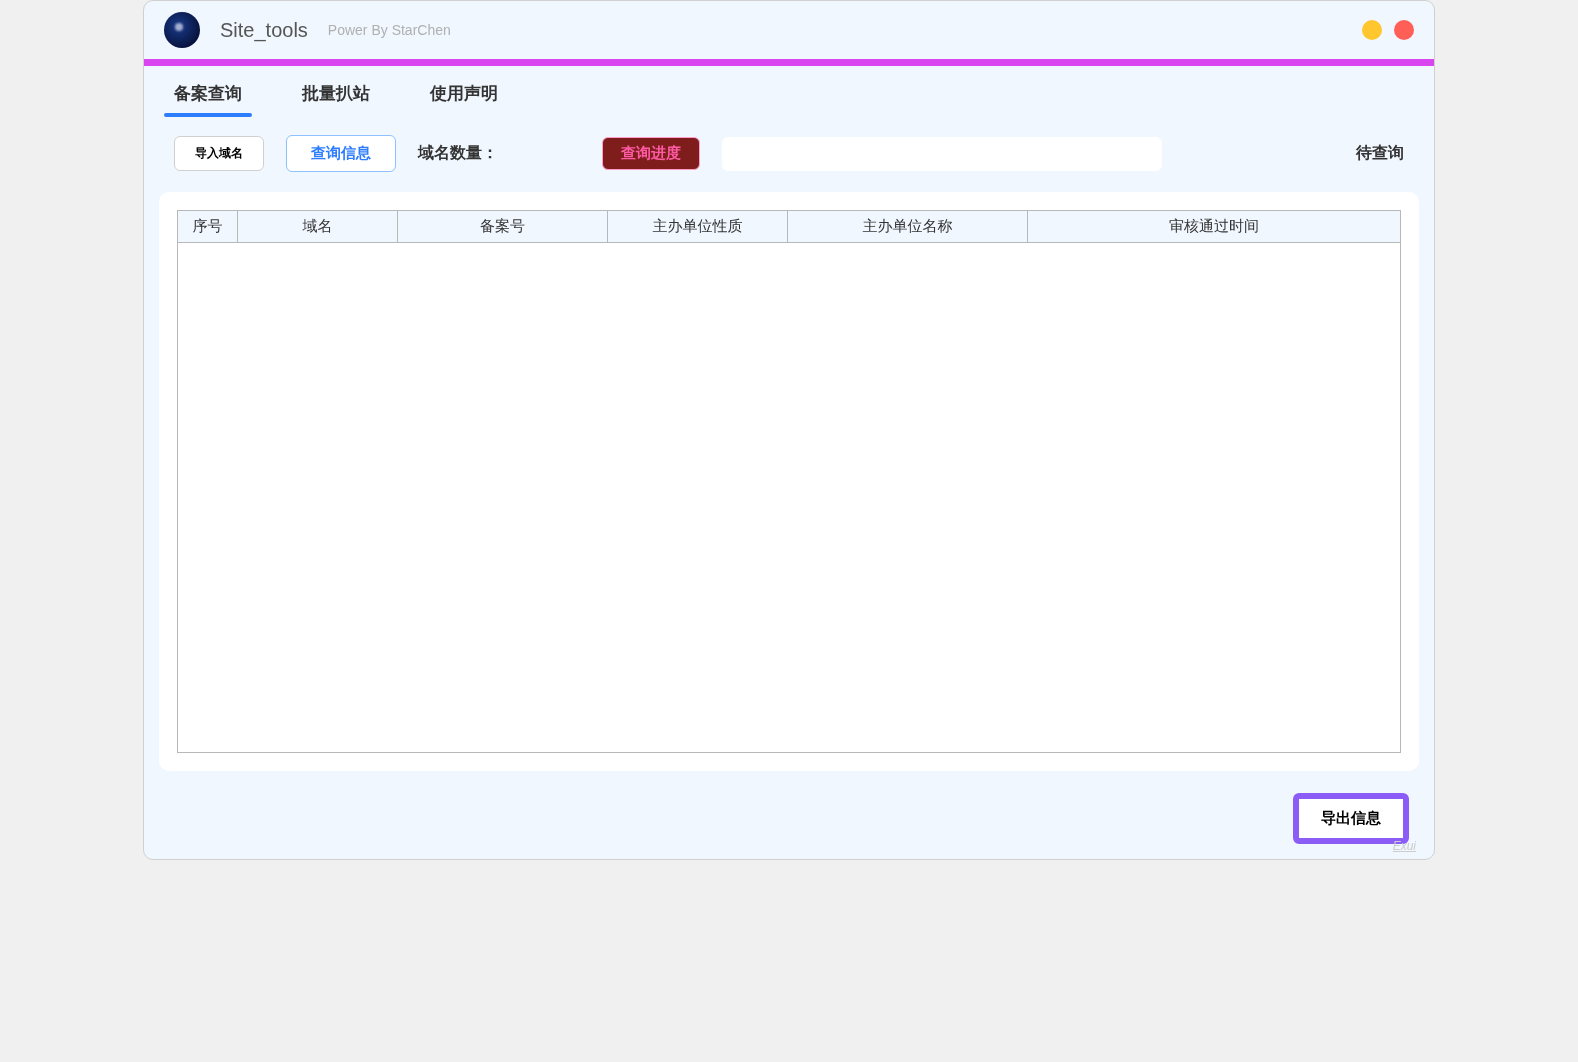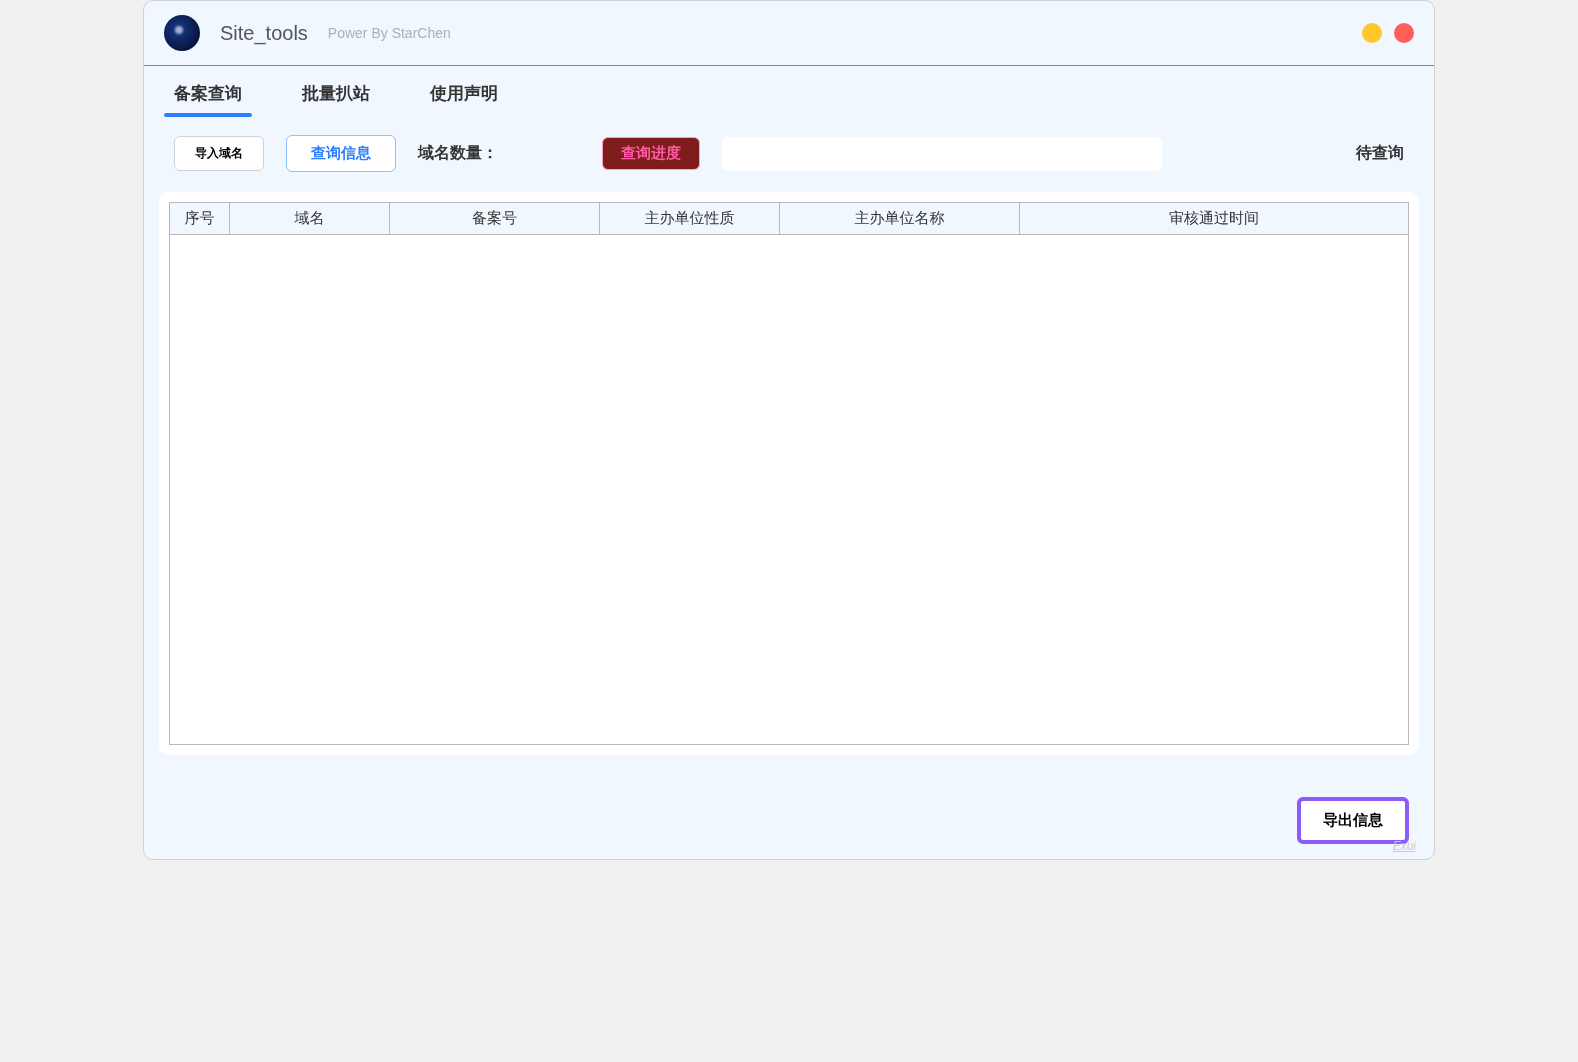--- a/index.html
+++ b/index.html
@@ -21,21 +21,21 @@
       border-radius: 10px;
       margin: 0 auto;
       overflow: hidden;
       position: relative;
     }
     .titlebar {
       height: 65px;
       display: flex;
       align-items: center;
       padding: 0 20px;
-      border-bottom: 1px solid #d946ef;
+      border-bottom: 7px solid #d946ef;
     }
     .app-icon {
       width: 36px;
       height: 36px;
       border-radius: 50%;
       background: radial-gradient(circle at 40% 40%, #1a3a8a 0%, #0a1a4a 60%, #000020 100%);
       margin-right: 20px;
       position: relative;
       overflow: hidden;
     }
@@ -152,21 +152,21 @@
     .status-text {
       font-size: 16px;
       font-weight: 600;
       color: #333;
       margin-left: auto;
     }
     .content-panel {
       margin: 10px 15px 15px 15px;
       background: #fff;
       border-radius: 10px;
-      padding: 10px;
+      padding: 18px;
     }
     .table {
       border: 1px solid #b8b8b8;
       width: 100%;
       border-collapse: collapse;
       background: #fff;
     }
     .table th {
       background: #f0f7ff;
       border-right: 1px solid #b8b8b8;
@@ -191,21 +191,21 @@
     .col-record { width: 210px; }
     .col-nature { width: 180px; }
     .col-name { width: 240px; }
     .col-time { width: auto; }
     .bottom-bar {
       position: absolute;
       bottom: 15px;
       right: 25px;
     }
     .btn-export {
-      border: 4px solid #8b5cf6;
+      border: 6px solid #8b5cf6;
       background: #fff;
       padding: 10px 22px;
       border-radius: 6px;
       font-size: 15px;
       font-weight: 600;
       cursor: pointer;
     }
     .watermark {
       position: absolute;
       bottom: 6px;

